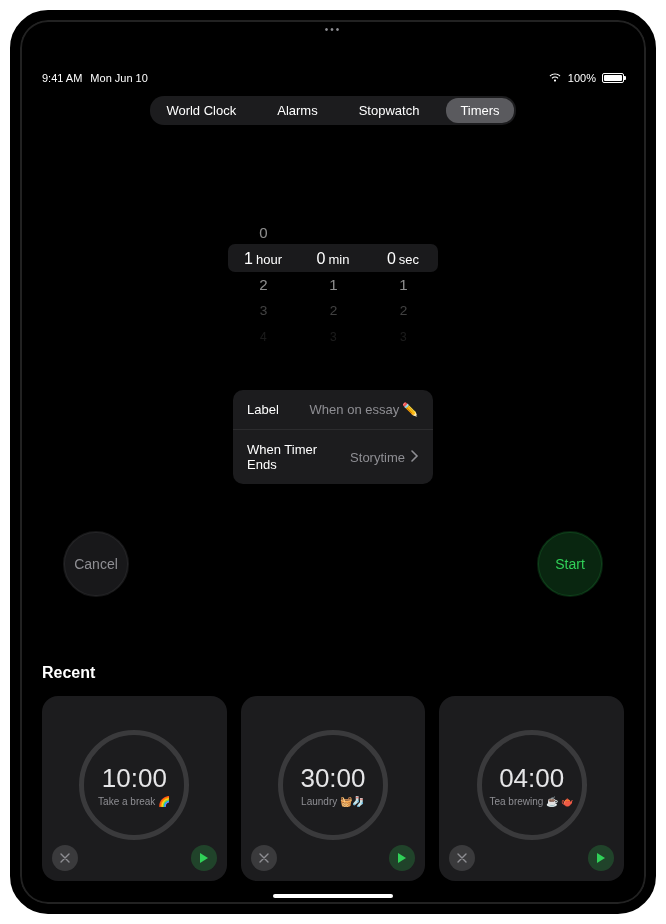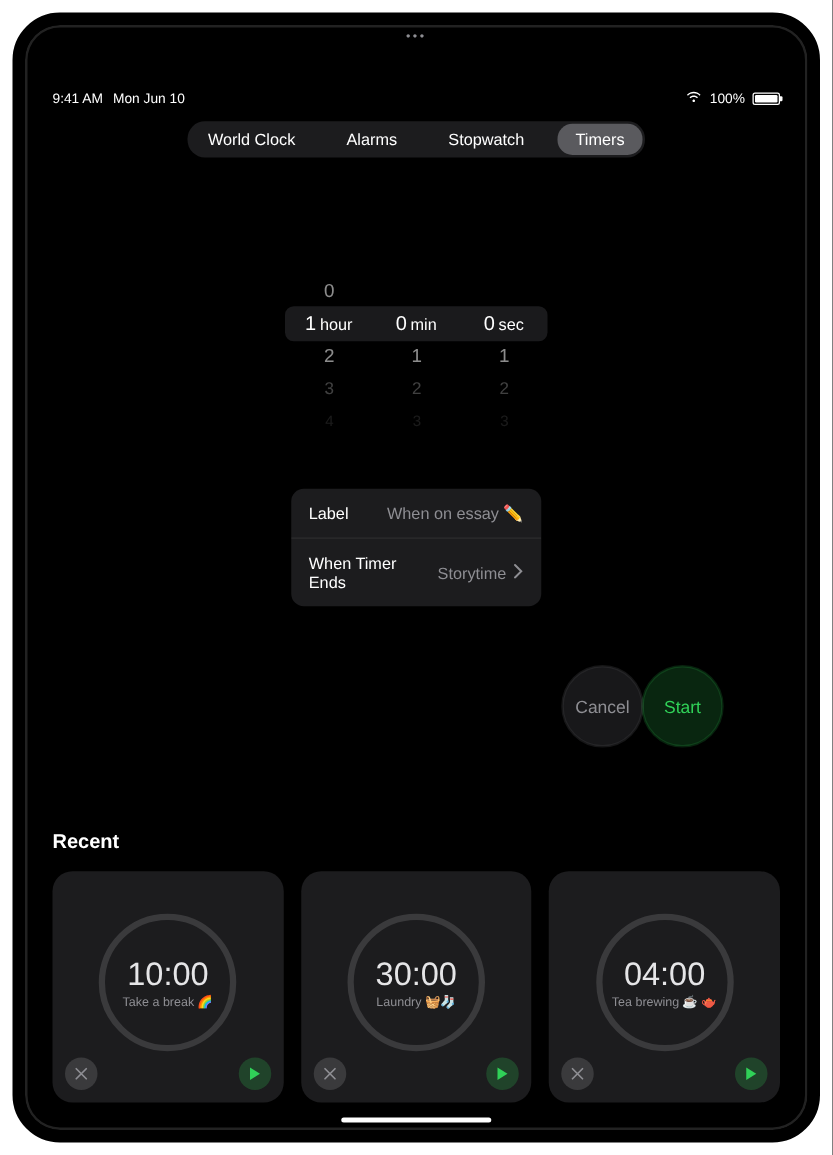--- a/index.html
+++ b/index.html
@@ -149,22 +149,22 @@
   .settings-row .value {
     color: #8e8e93;
     display: flex;
     align-items: center;
     gap: 6px;
   }
   .chevron-r svg { width: 8px; height: 12px; }
   
   .controls-row {
     display: flex;
-    justify-content: flex-end;
-    padding: 0 68px;
+    justify-content: space-between;
+    padding: 0 44px;
     margin-top: 48px;
   }
   .circle-btn {
     width: 64px; height: 64px;
     border-radius: 50%;
     border: 2px solid rgba(255,255,255,0);
     display: flex;
     align-items: center;
     justify-content: center;
     font-size: 14px;

